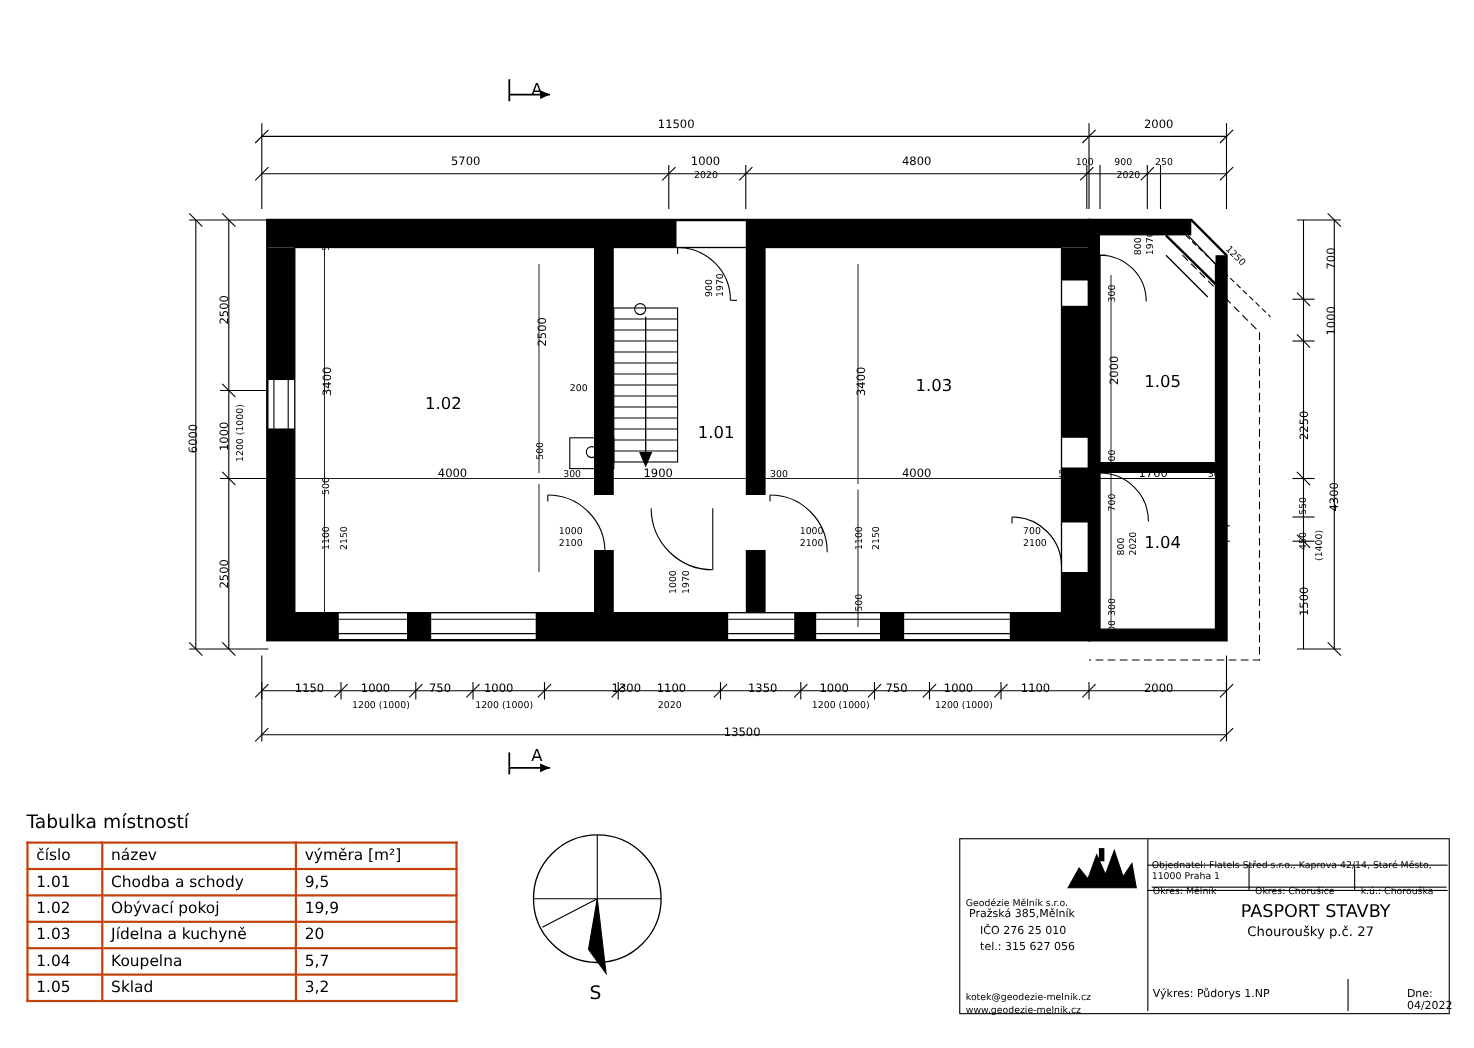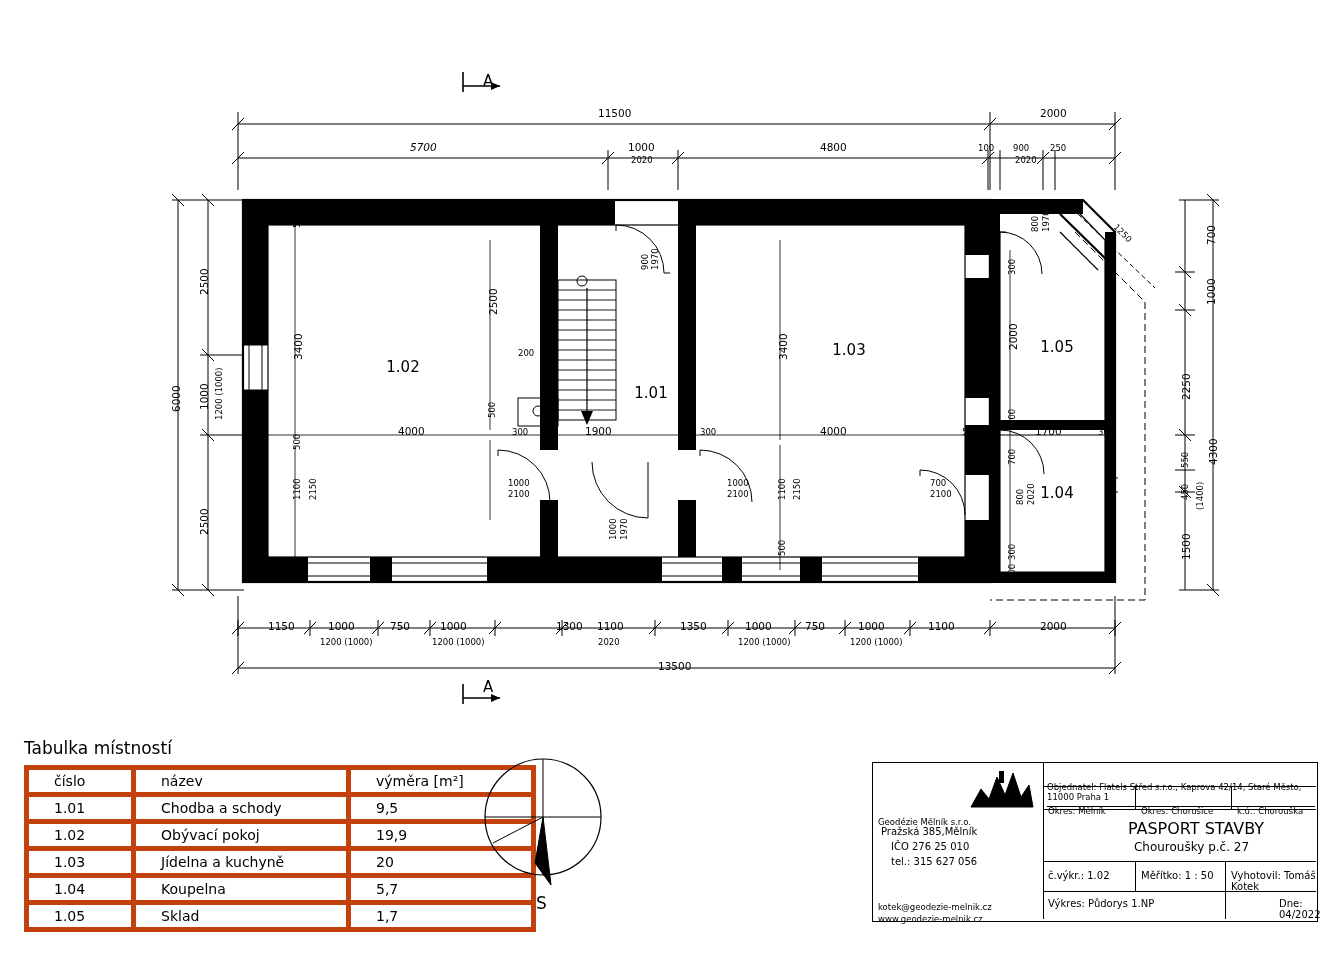--- a/index.html
+++ b/index.html
@@ -10,21 +10,21 @@
   }
   .root{position:relative;width:1340px;height:953px;}
   .abs{position:absolute;}
   .ttl{font-size:27px;letter-spacing:1px;}
   .dim{font-size:10.5px;}
   .dim-s{font-size:8.5px;}
   .room-no{font-size:15px;}
   .line{position:absolute;background:#000;}
   .v1{width:1px;}
   table.rooms{border-collapse:collapse;font-size:14px;}
-  table.rooms td,table.rooms th{border:5px solid #c2410c;padding:3px 25px;font-weight:normal;text-align:left;font-size:14px;}
+  table.rooms td,table.rooms th{border:2px solid #c2410c;padding:3px 7px;font-weight:normal;text-align:left;font-size:14px;}
   .cellnum{width:52px;}
   .cellname{width:160px;}
   .cellarea{width:130px;}
   .tiny{font-size:8.5px;margin-top:14px;}
   .sm{font-size:10px;}
   .md{font-size:12px;margin-left:12px;}
   .lg{font-size:14.5px;}
   .center{text-align:center;}
   .rot{transform-origin:0 0;}
   svg{display:block;}
@@ -272,21 +272,21 @@
     <text x="1057" y="352" class="room-no" text-anchor="middle" font-family="DejaVu Sans" font-size="15">1.05</text>
     <text x="1057" y="498" class="room-no" text-anchor="middle" font-family="DejaVu Sans" font-size="15">1.04</text>
   </svg>
 
   <div class="abs" style="left:483px;top:72px;font-size:15px;">A</div>
   <div class="abs" style="left:483px;top:678px;font-size:15px;">A</div>
 
   <div class="abs dim" style="left:598px;top:107px;">11500</div>
   <div class="abs dim" style="left:1040px;top:107px;">2000</div>
 
-  <div class="abs dim" style="left:410px;top:141px;font-style:italic;">5700</div>
+  <div class="abs dim" style="left:410px;top:141px;">5700</div>
   <div class="abs dim" style="left:628px;top:141px;">1000</div>
   <div class="abs dim-s" style="left:631px;top:155px;">2020</div>
   <div class="abs dim" style="left:820px;top:141px;">4800</div>
   <div class="abs dim-s" style="left:978px;top:143px;">100</div>
   <div class="abs dim-s" style="left:1013px;top:143px;">900</div>
   <div class="abs dim-s" style="left:1015px;top:155px;">2020</div>
   <div class="abs dim-s" style="left:1050px;top:143px;">250</div>
 
   <div class="abs dim rot" style="left:198px;top:295px;transform:rotate(-90deg);">2500</div>
   <div class="abs dim rot" style="left:198px;top:410px;transform:rotate(-90deg);">1000</div>
@@ -389,21 +389,21 @@
       <td>20</td>
     </tr>
     <tr>
       <td>1.04</td>
       <td>Koupelna</td>
       <td>5,7</td>
     </tr>
     <tr>
       <td>1.05</td>
       <td>Sklad</td>
-      <td>1,7</td>
+      <td>3,2</td>
     </tr>
   </tbody>
     </table>
 
   <svg class="abs" style="left:465px;top:755px;" width="160" height="170">
     <circle cx="78" cy="62" r="58" fill="none" stroke="#000" stroke-width="1.2"></circle>
     <line x1="78" y1="4" x2="78" y2="120" stroke="#000" stroke-width="1"></line>
     <line x1="20" y1="62" x2="136" y2="62" stroke="#000" stroke-width="1"></line>
     <line x1="28" y1="88" x2="78" y2="62" stroke="#000" stroke-width="1"></line>
     <path d="M78,62 L86,130 L70,108 Z" fill="#000" stroke="#000"></path>
@@ -430,27 +430,20 @@
       <div class="abs" style="left:0;top:23px;width:273px;height:22px;border-top:1px solid #000;border-bottom:1px solid #000;">
         <div class="abs tiny" style="left:5px;top:5px;">Okres:  Mělník</div>
         <div class="abs v1 line" style="left:92px;top:0;height:22px;"></div>
         <div class="abs tiny" style="left:98px;top:5px;">Okres:  Chorušice</div>
         <div class="abs v1 line" style="left:188px;top:0;height:22px;"></div>
         <div class="abs tiny" style="left:194px;top:5px;">k.ú.:  Chorouška</div>
       </div>
       <div class="abs lg center" style="left:0;top:56px;width:306px;font-size:16px;">PASPORT STAVBY</div>
       <div class="abs md center" style="left:0;top:77px;width:273px;">Chouroušky p.č. 27</div>
 
-      <div class="abs" style="left:0;top:98px;width:273px;height:29px;border-top:1px solid #000;border-bottom:1px solid #000;">
-        <div class="abs sm" style="left:5px;top:8px;">č.výkr.: 1.02</div>
-        <div class="abs v1 line" style="left:92px;top:0;height:29px;"></div>
-        <div class="abs sm" style="left:98px;top:8px;">Měřítko: 1 : 50</div>
-        <div class="abs v1 line" style="left:182px;top:0;height:29px;"></div>
-        <div class="abs sm" style="left:188px;top:8px;">Vyhotovil: Tomáš Kotek</div>
-      </div>
       <div class="abs" style="left:0;top:127px;width:273px;height:29px;">
         <div class="abs sm" style="left:5px;top:8px;">Výkres:  Půdorys 1.NP</div>
         <div class="abs v1 line" style="left:182px;top:0;height:29px;"></div>
         <div class="abs sm" style="left:200px;top:8px;margin-left:36px;">Dne: 04/2022</div>
       </div>
     </div>
   </div>
 
 </div>
 

